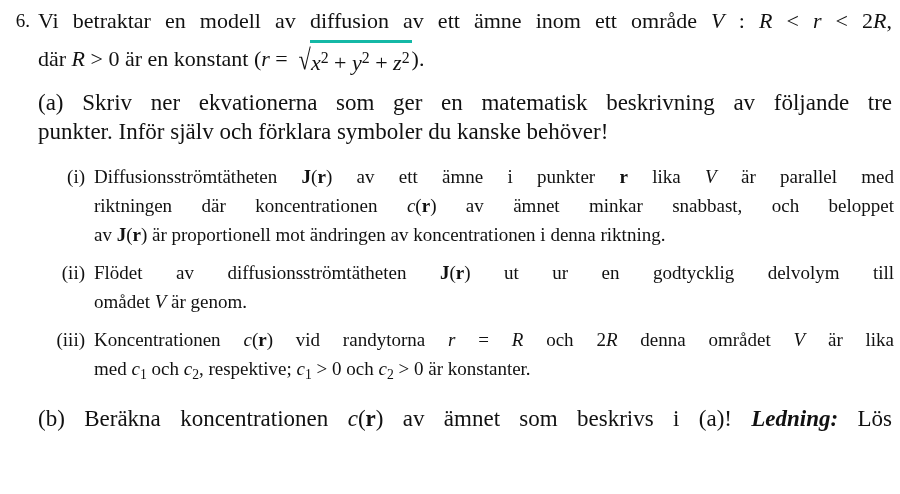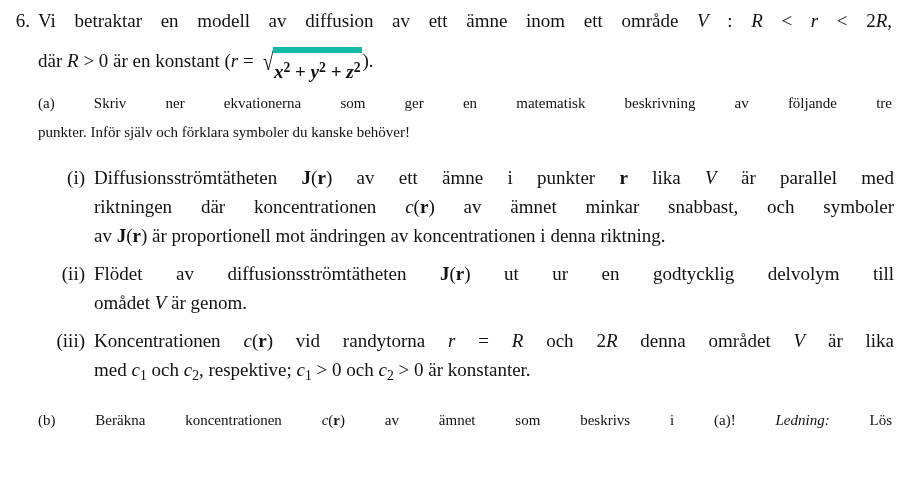--- a/index.html
+++ b/index.html
@@ -39,26 +39,25 @@
   .sqrt .radical {
     display: inline-block;
     font-size: 1.30em;
     line-height: 1;
     vertical-align: -0.12em;
     transform: scaleX(0.78);
     transform-origin: right center;
   }
   .sqrt .radicand {
     display: inline-block;
-    border-top: 6px solid #14b8a6;
+    border-top: 3px solid #14b8a6;
     padding: 0 2px 0 1px;
     margin-left: -1px;
     position: relative;
-    top: 11px;
-    font-weight: bold;
+    top: 4px;
   }
 
   
   .problem {
     position: absolute;
     left: 8px;
     top: 6px;
     width: 884px;
   }
   .prob-row {
@@ -69,38 +68,38 @@
     width: 30px;
     flex: 0 0 30px;
     text-align: right;
     padding-right: 8px;
     font-size: 19px;
     line-height: 30px;
     box-sizing: border-box;
   }
   .prob-body {
     flex: 1 1 auto;
-    font-size: 19px;
+    font-size: 22px;
     line-height: 30px;
     text-align: justify;
   }
   .line-just {
     text-align: justify;
     text-align-last: justify;
   }
   .line-left {
     text-align: left;
     text-align-last: left;
   }
 
   
   .part {
     margin-top: 13px;
     margin-left: 30px;
-    font-size: 15px;
+    font-size: 23px;
     line-height: 29px;
     text-align: justify;
     width: 854px;
   }
   .part-b {
     margin-top: 16px;
   }
 
   
   .roman-list {
@@ -119,21 +118,21 @@
     flex: 0 0 40px;
     width: 40px;
     text-align: right;
     padding-right: 9px;
     box-sizing: border-box;
   }
   .roman-text {
     flex: 1 1 auto;
     text-align: justify;
   }
-  .it { font-style: italic; }
+  .it { font-style: italic; font-weight: bold; }
   .nowrap { white-space: nowrap; }
 </style>
 </head>
 <body>
 
 <div class="page">
 
   <div class="problem">
     <div class="prob-row">
       <div class="prob-num">6.</div>
@@ -174,21 +173,21 @@
             <span class="nowrap"><span class="bvec">J</span><span class="mo">(</span><span class="bvec">r</span><span class="mo">)</span></span>
             <span>av ett ämne i punkter</span>
             <span class="bvec">r</span>
             <span>lika</span>
             <span class="mi">V</span>
             <span>är parallel med</span>
           </div>
           <div class="line-just">
             <span>riktningen där koncentrationen</span>
             <span class="nowrap"><span class="mi">c</span><span class="mo">(</span><span class="bvec">r</span><span class="mo">)</span></span>
-            <span>av ämnet minkar snabbast, och symboler</span>
+            <span>av ämnet minkar snabbast, och beloppet</span>
           </div>
           <div class="line-left">
             <span>av</span>
             <span class="nowrap"><span class="bvec">J</span><span class="mo">(</span><span class="bvec">r</span><span class="mo">)</span></span>
             <span>är proportionell mot ändringen av koncentrationen i denna riktning.</span>
           </div>
         </div>
       </div>
 
       <div class="roman-item">

